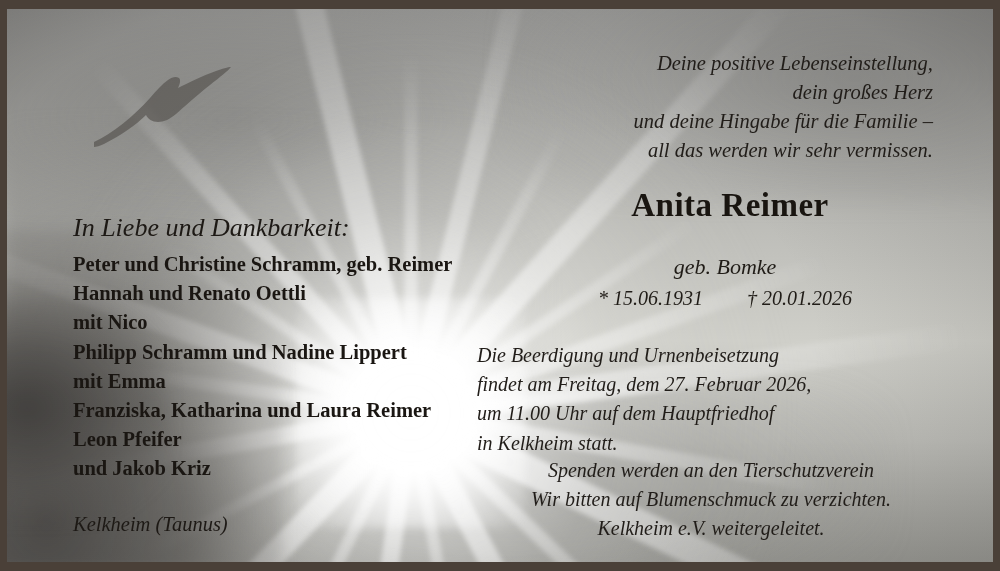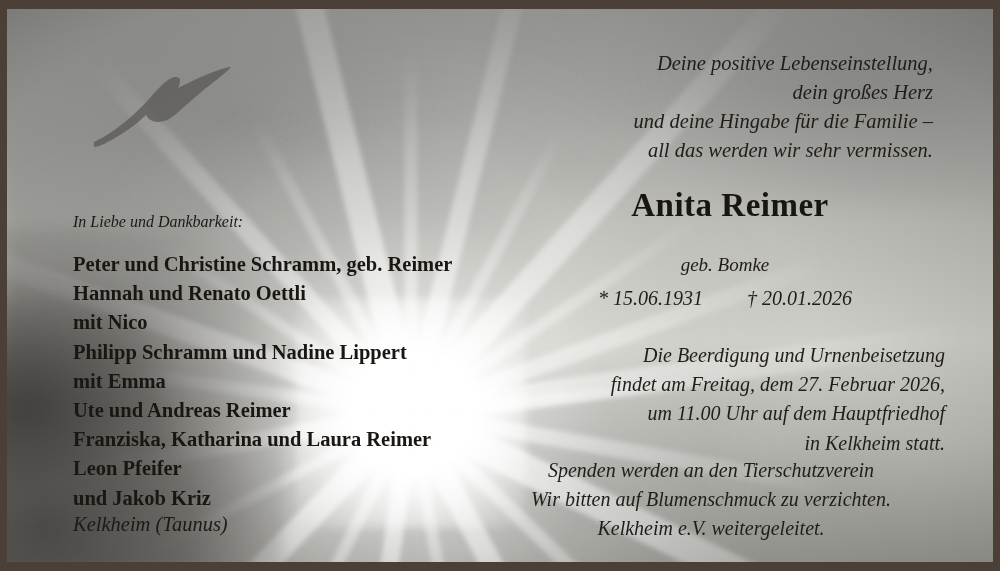--- a/index.html
+++ b/index.html
@@ -186,42 +186,42 @@
     letter-spacing: 0.5px;
     color: #191510;
     font-family: "Liberation Serif", serif;
   }
   .maiden-name {
     position: absolute;
     left: 480px;
     right: 30px;
     top: 245px;
     text-align: center;
-    font-size: 19px;
+    font-size: 22px;
     font-style: italic;
     color: #201c17;
   }
   .dates {
     position: absolute;
     left: 480px;
     right: 30px;
     top: 278px;
     text-align: center;
     font-size: 20px;
     font-style: italic;
     color: #201c17;
   }
   .dates .birth { margin-right: 44px; }
 
   .funeral {
     position: absolute;
     left: 470px;
     right: 48px;
     top: 332px;
-    text-align: right;
+    text-align: left;
     font-size: 20px;
     font-style: italic;
     line-height: 1.46;
     color: #211d19;
   }
   .funeral div { white-space: pre; }
 
   .donation {
     position: absolute;
     left: 470px;
@@ -232,21 +232,21 @@
     font-style: italic;
     line-height: 1.46;
     color: #211d19;
   }
   .donation div { white-space: pre; }
 
   .family-intro {
     position: absolute;
     left: 66px;
     top: 204px;
-    font-size: 16px;
+    font-size: 26px;
     font-style: italic;
     color: #1d1915;
   }
   .family-list {
     position: absolute;
     left: 66px;
     top: 241px;
     font-size: 20.5px;
     font-weight: bold;
     line-height: 1.425;
@@ -346,21 +346,20 @@
     </div>
 
     <div class="family-intro">In Liebe und Dankbarkeit:</div>
 
     <div class="family-list">
       <div>Peter und Christine Schramm, geb. Reimer</div>
       <div>Hannah und Renato Oettli</div>
       <div>mit Nico</div>
       <div>Philipp Schramm und Nadine Lippert</div>
       <div>mit Emma</div>
-      <div>Ute und Andreas Reimer</div>
       <div>Franziska, Katharina und Laura Reimer</div>
       <div>Leon Pfeifer</div>
       <div>und Jakob Kriz</div>
     </div>
 
     <div class="place">Kelkheim (Taunus)</div>
 
   </div>
 </div>
 

